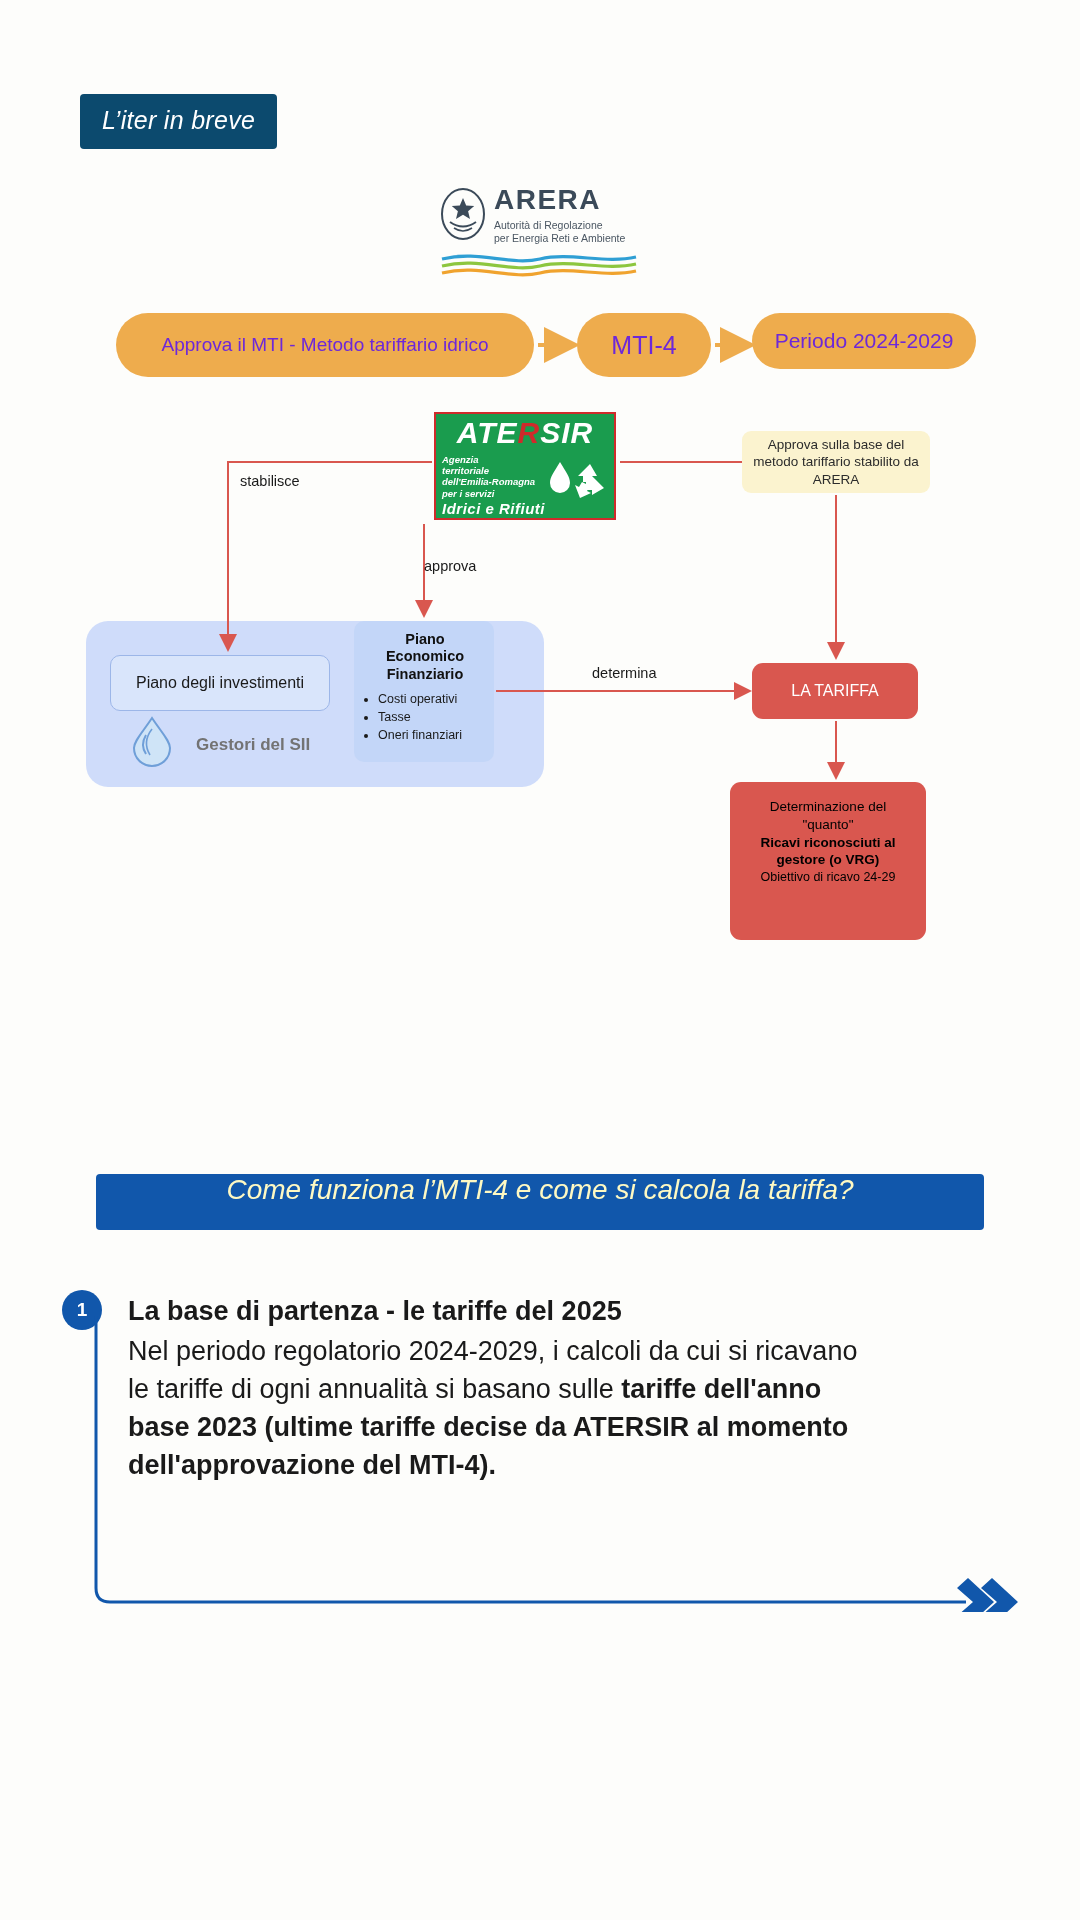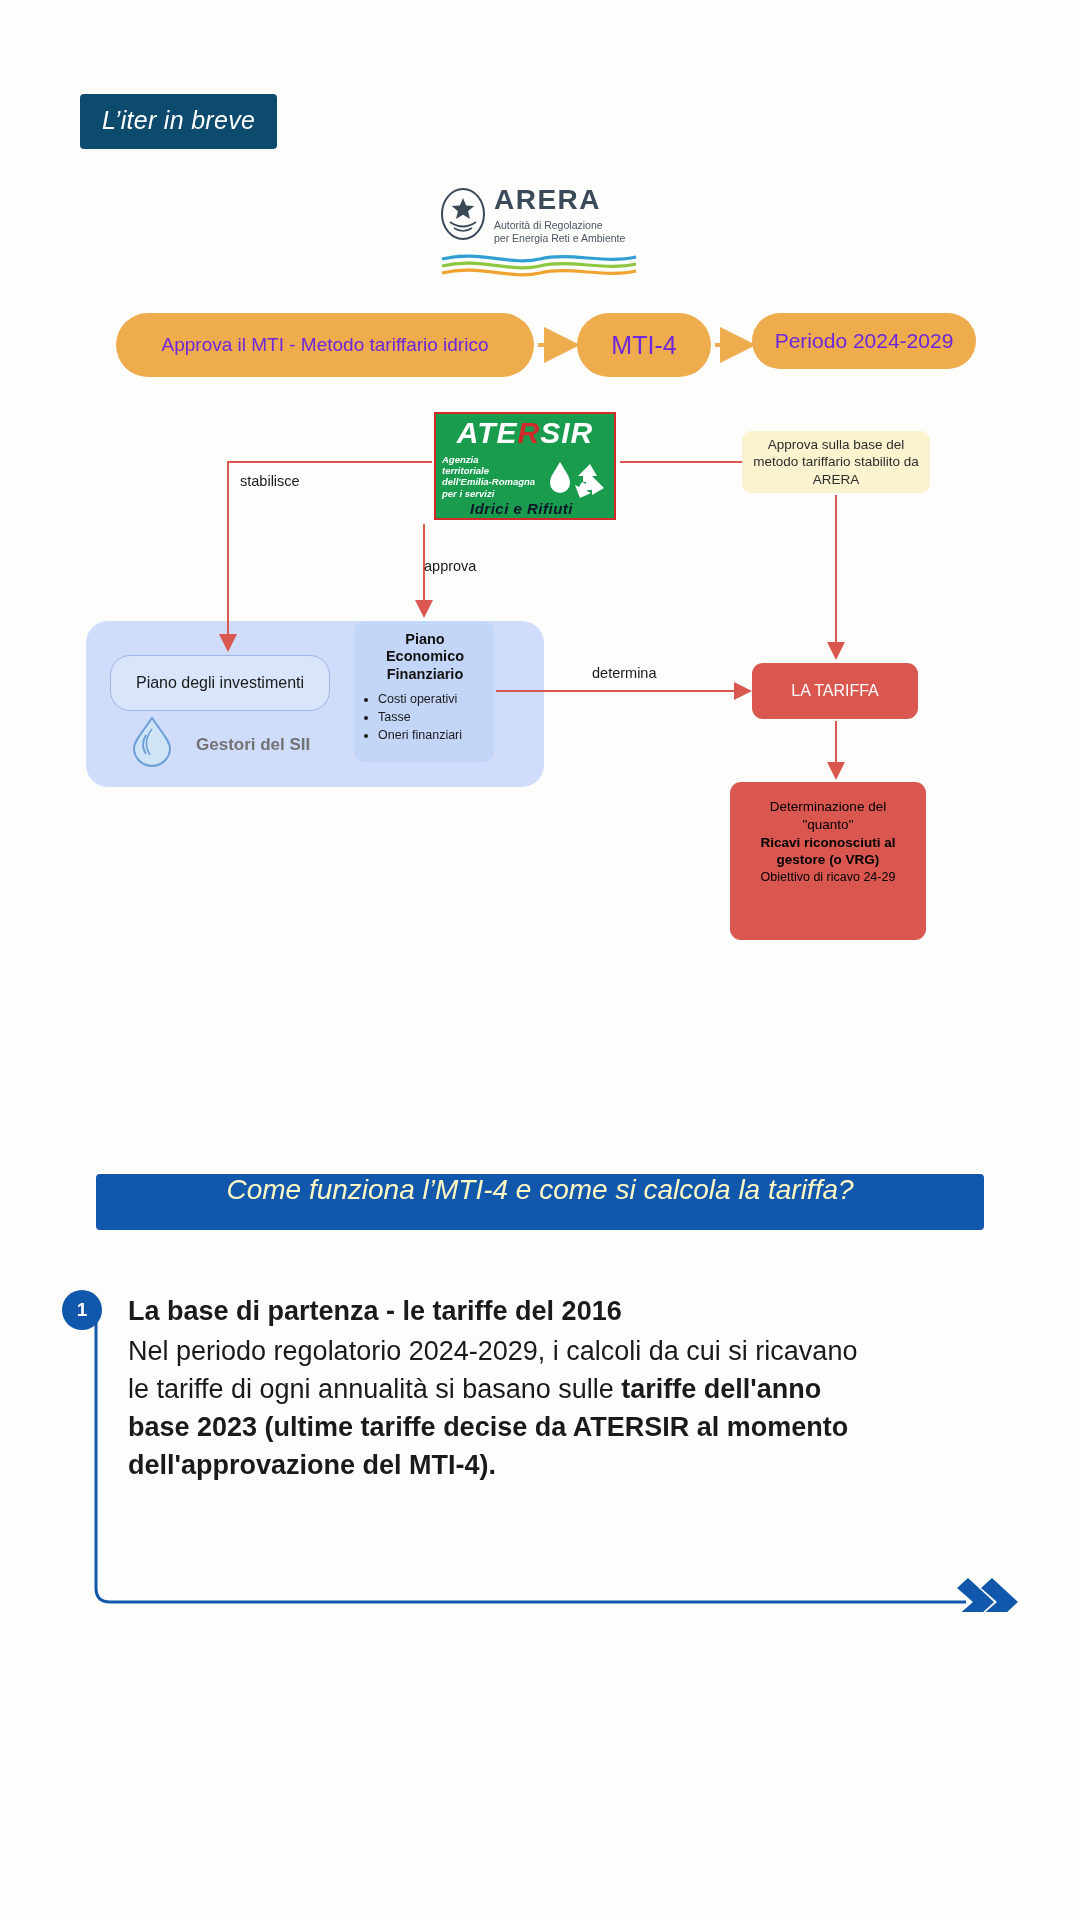--- a/index.html
+++ b/index.html
@@ -122,23 +122,22 @@
     color: #ffffff;
     line-height: 1.18;
   }
   .atersir-servizi { color: #ffffff; }
   .atersir-idrici {
     position: absolute;
     left: 6px; top: 86px;
     font-size: 15px;
     font-weight: bold;
     font-style: italic;
-    color: #0f172a;
+    color: #ffffff;
     letter-spacing: 0.5px;
-    margin-left: 28px;
   }
   .atersir-icons {
     position: absolute;
     right: 6px; top: 44px;
     width: 62px; height: 42px;
   }
 
   
   .box-cream {
     position: absolute;
@@ -160,21 +159,21 @@
     width: 458px; height: 166px;
     background: #cfdcfa;
     border-radius: 22px;
   }
   .box-invest {
     position: absolute;
     left: 110px; top: 655px;
     width: 220px; height: 56px;
     background: #d9e5fb;
     border: 1px solid #9cb6e8;
-    border-radius: 20px;
+    border-radius: 10px;
     display: flex; align-items: center; justify-content: center;
     font-size: 16px;
     color: #1a1a1a;
   }
   .box-pef {
     position: absolute;
     left: 354px; top: 621px;
     width: 140px; height: 141px;
     background: #c3d6f8;
     border-radius: 10px;
@@ -426,21 +425,21 @@
 
 <div class="banner2">
   <span>Come funziona l’MTI-4 e come si calcola la tariffa?</span>
 </div>
 
 <div class="step-badge">
   <span>1</span>
 </div>
 
 <div class="step-body">
-  <span class="h">La base di partenza - le tariffe del 2016</span>
+  <span class="h">La base di partenza - le tariffe del 2025</span>
   <span>Nel periodo regolatorio 2024-2029, i calcoli da cui si ricavano le tariffe di ogni annualità si basano sulle </span><b>tariffe dell'anno base 2023 (ultime tariffe decise da ATERSIR al momento dell'approvazione del MTI-4).</b>
 </div>
 
 <svg class="step-bracket" viewBox="0 0 940 296">
   <path d="M14 0 L14 272 Q14 286 28 286 L884 286" fill="none" stroke="#1157ab" stroke-width="3"></path>
   <g fill="#1157ab">
     <path d="M886 262 l26 24 -26 24 -11 -10 16 -14 -16 -14 z"></path>
     <path d="M910 262 l26 24 -26 24 -11 -10 16 -14 -16 -14 z"></path>
   </g>
 </svg>

